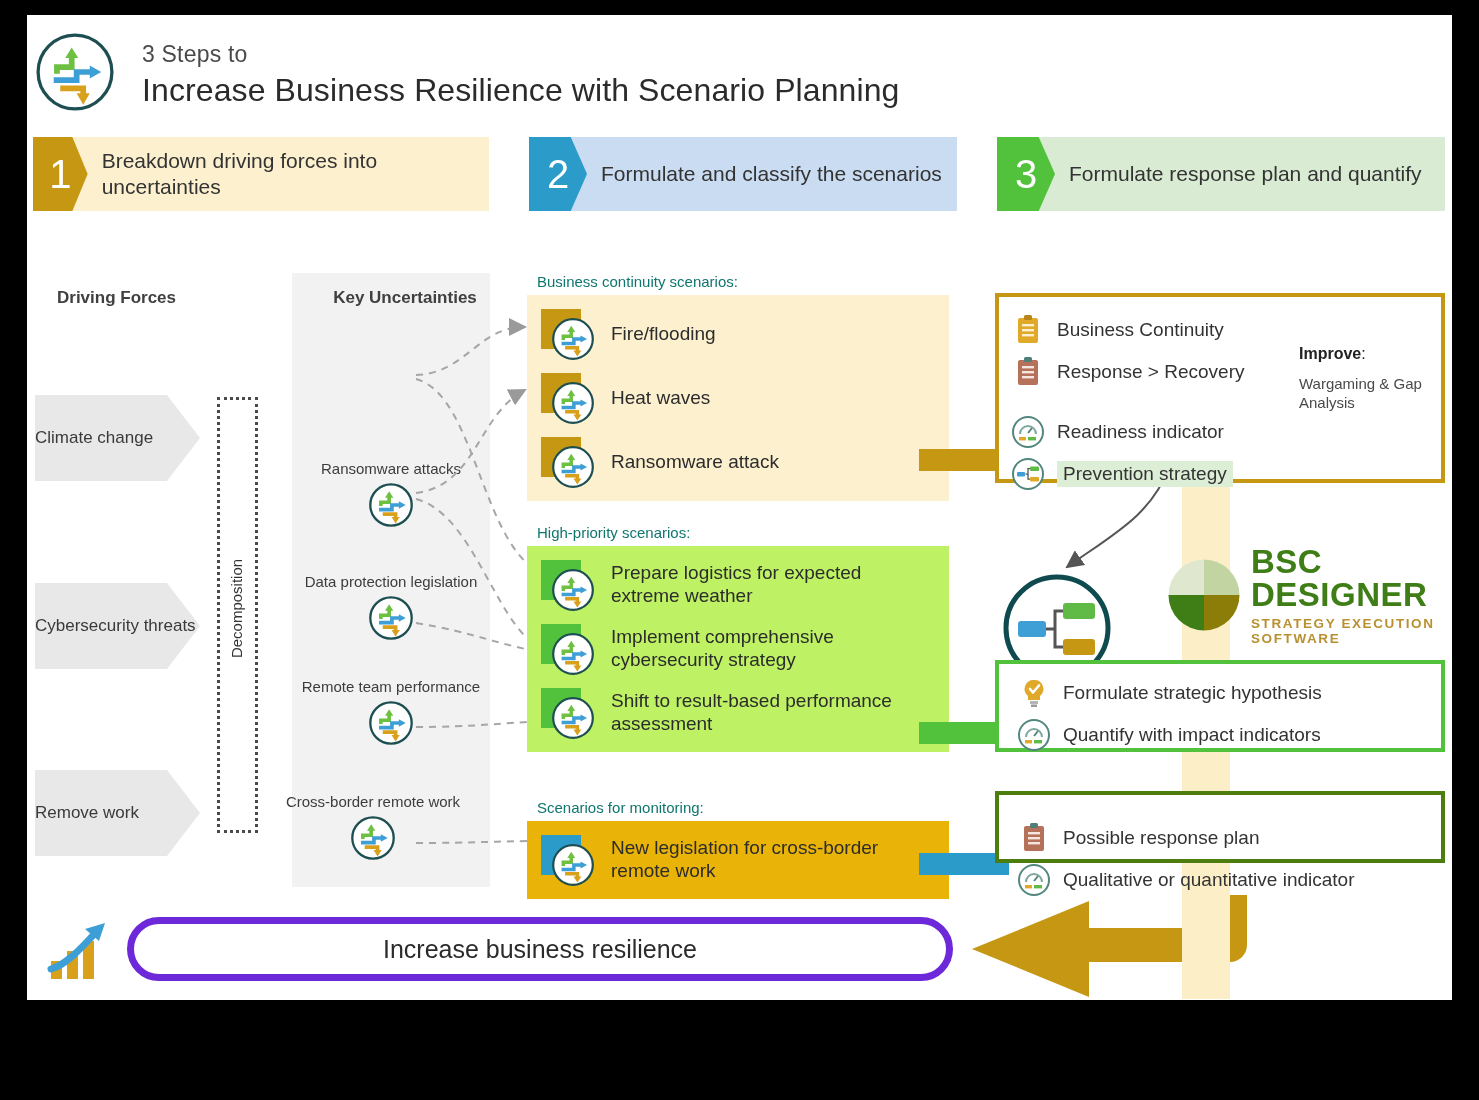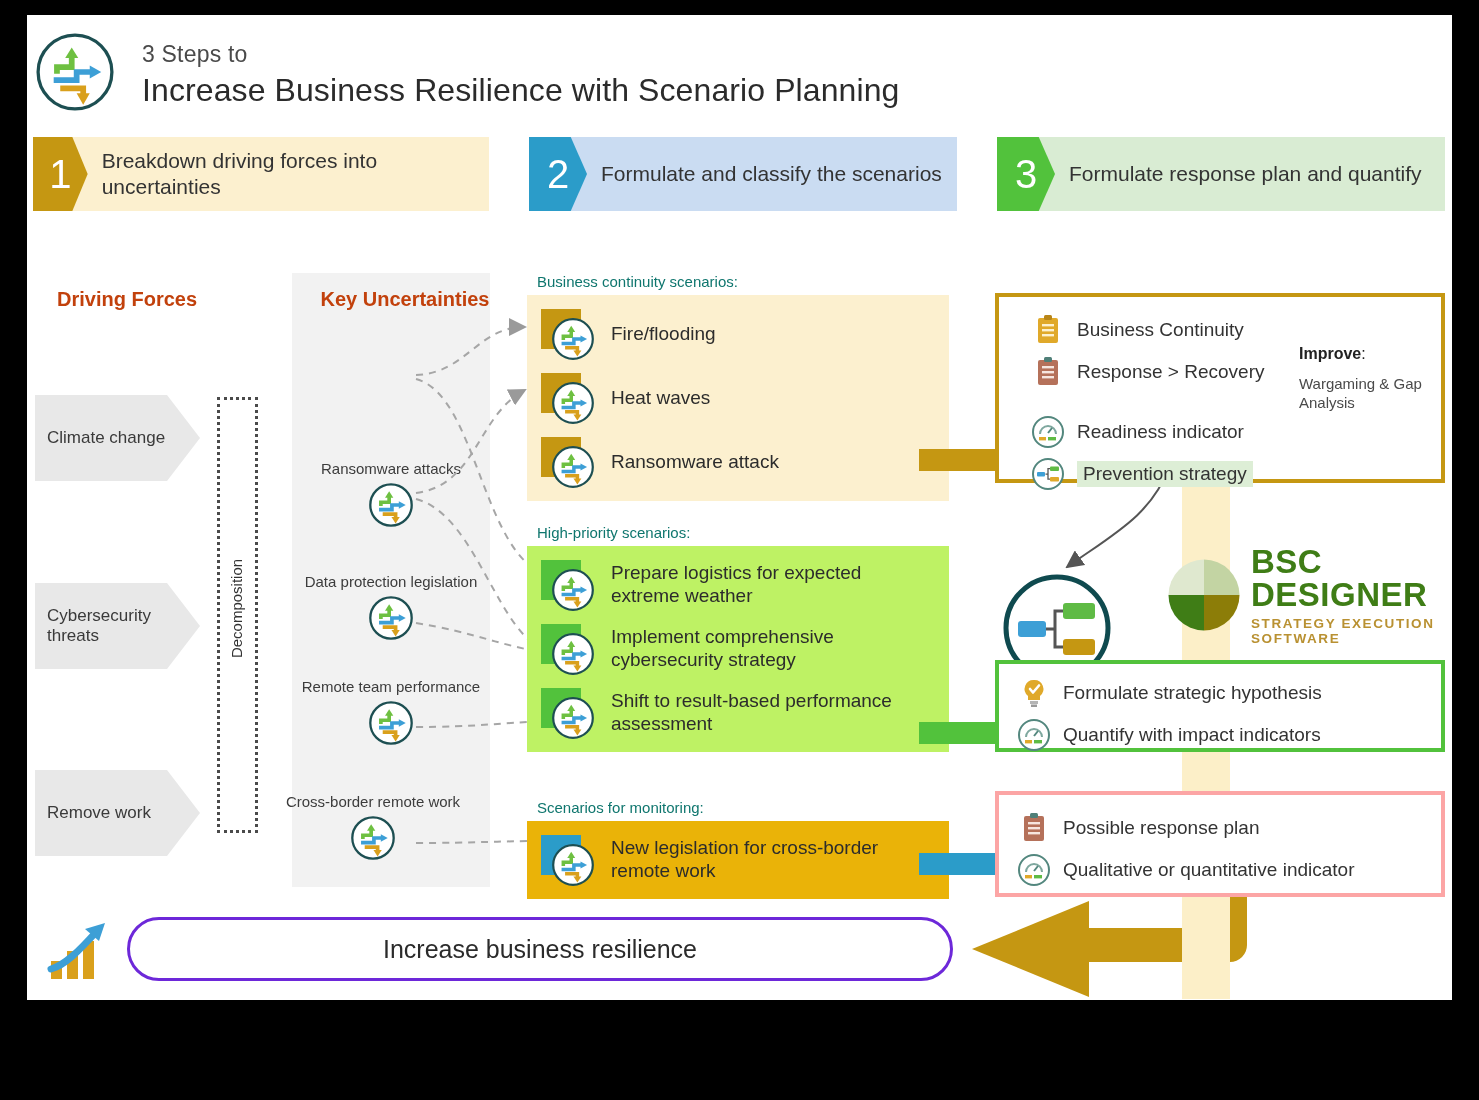--- a/index.html
+++ b/index.html
@@ -19,28 +19,28 @@
              clip-path:polygon(0 0,72% 0,100% 50%,72% 100%,0 100%);}
   .step-text{padding-left:14px;font-size:21px;line-height:1.22;color:#333;padding-right:10px;}
   #step1{left:6px;top:122px;width:456px;background:#fcf0cf;}
   #step1 .step-chev{background:#c59712;}
   #step2{left:502px;top:122px;width:428px;background:#cadcf2;}
   #step2 .step-chev{background:#2b9cc9;}
   #step3{left:970px;top:122px;width:448px;background:#d9ecd3;}
   #step3 .step-chev{background:#52c23c;}
 
   
-  .col-title{font-size:20px;font-weight:bold;color:#c2410c;}
+  .col-title{font-size:17px;font-weight:bold;color:#404040;}
   #title-driving{left:30px;top:273px;}
   #title-uncert{left:278px;top:273px;width:200px;text-align:center;}
 
   
   .force{width:165px;height:86px;background:#e8e8e8;display:flex;align-items:center;
          clip-path:polygon(0 0,80% 0,100% 50%,80% 100%,0 100%);}
-  .force span{padding-left:12px;font-size:17px;line-height:1.2;color:#3a3a3a;}
+  .force span{font-size:17px;line-height:1.2;color:#3a3a3a;}
   #force0{left:8px;top:380px;}
   #force1{left:8px;top:568px;}
   #force2{left:8px;top:755px;}
 
   
   #decomp{left:190px;top:382px;width:35px;height:430px;border:3px dotted #4a4a4a;}
   #decomp-label{left:104px;top:585px;width:210px;text-align:center;font-size:15px;color:#333;
                 transform:rotate(-90deg);}
 
   
@@ -81,41 +81,41 @@
   #band{left:1155px;top:424px;width:48px;height:560px;background:#fcefc8;}
 
   
   .rpanel{background:#fff;}
   .rrow{display:flex;align-items:center;margin-bottom:8px;}
   .rrow:last-child{margin-bottom:12px;text-align:right;}
   .r-icon{width:34px;height:34px;flex:0 0 34px;margin-right:12px;}
   .r-label{font-size:19px;color:#333;}
   .r-label.hl{background:#ddeed6;padding:2px 6px;}
 
-  #panel-continuity{left:968px;top:278px;width:450px;height:190px;border:4px solid #c59712;box-sizing:border-box;padding:16px 32px;}
+  #panel-continuity{left:968px;top:278px;width:450px;height:190px;border:4px solid #c59712;box-sizing:border-box;padding:16px 12px;}
   #improve-title{position:absolute;left:300px;top:48px;font-size:16px;color:#222;}
   #improve-title b{font-weight:bold;}
   #improve-text{position:absolute;left:300px;top:78px;font-size:15px;color:#4a4a4a;line-height:1.25;}
 
   #panel-hypothesis{left:968px;top:645px;width:450px;height:92px;border:4px solid #52c23c;box-sizing:border-box;padding:12px 18px;}
-  #panel-response{left:968px;top:776px;width:450px;height:106px;border:4px solid #fca5a5;box-sizing:border-box;padding:16px 18px;}
+  #panel-response{left:968px;top:776px;width:450px;height:72px;border:4px solid #4d7c0f;box-sizing:border-box;padding:26px 18px;}
 
   
   #big-circle{left:975px;top:558px;width:110px;height:110px;}
 
   
   #bsc-logo{left:1140px;top:535px;width:310px;height:90px;display:flex;align-items:center;}
   #bsc-mark{width:74px;height:74px;flex:0 0 74px;}
   #bsc-words{margin-left:10px;}
   #bsc-name{font-size:33px;font-weight:bold;color:#3f7d16;letter-spacing:.5px;line-height:1;}
   #bsc-tag{font-size:13.5px;font-weight:bold;color:#b99132;letter-spacing:1.6px;margin-top:5px;}
 
   
   #result-icon{left:18px;top:902px;width:74px;height:66px;}
-  #result-bar{left:100px;top:902px;width:826px;height:64px;border:3px solid #6d28d9;border-radius:32px;
+  #result-bar{left:100px;top:902px;width:826px;height:64px;border:7px solid #6d28d9;border-radius:32px;
               display:flex;align-items:center;justify-content:center;box-sizing:border-box;background:#fff;}
   #result-text{font-size:25px;color:#2b2b2b;}
 
   
   #wires{left:0;top:0;width:1425px;height:985px;pointer-events:none;}
 </style>
 </head>
 <body>
 
 <div id="canvas">

